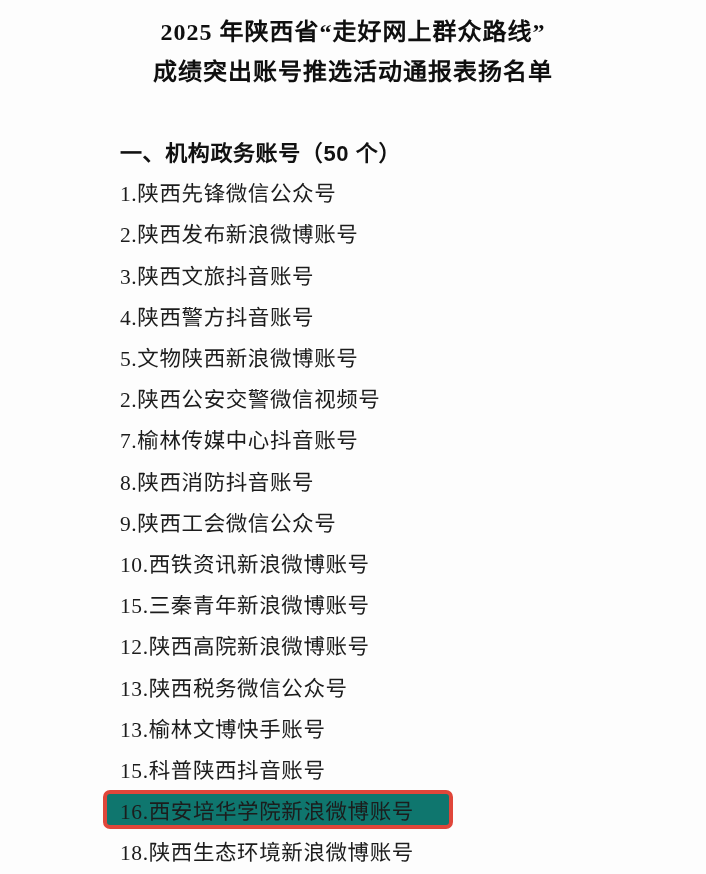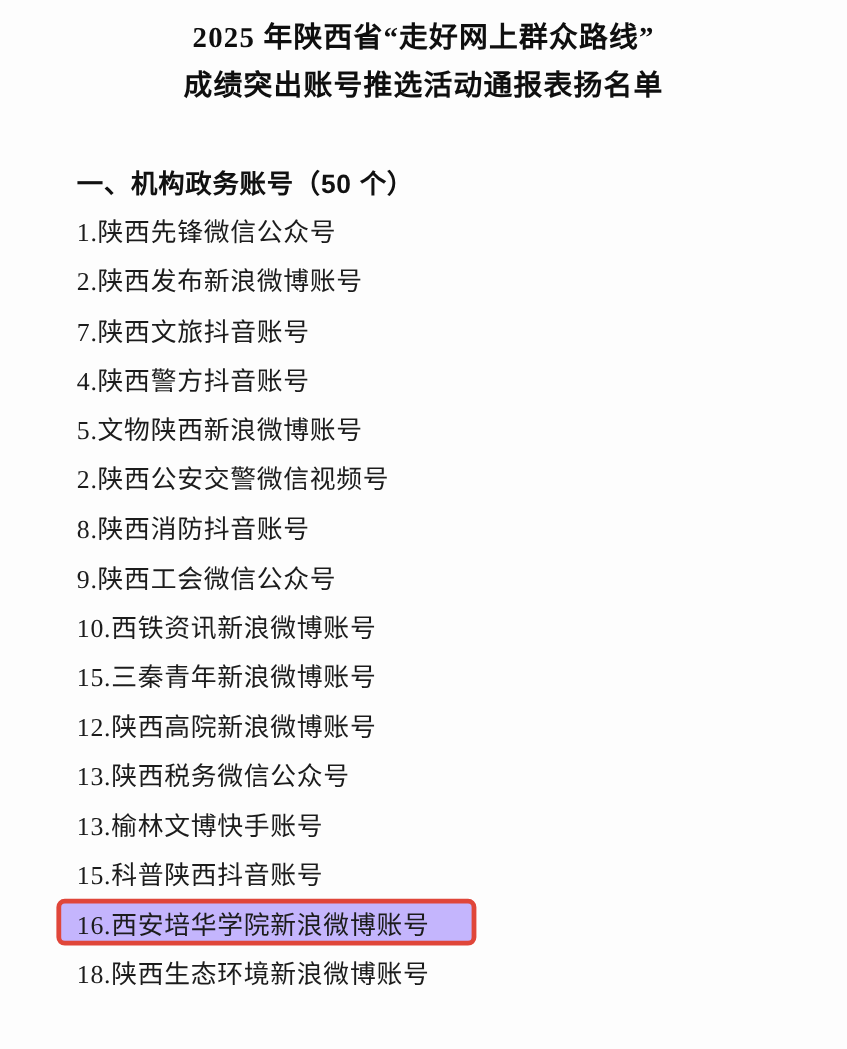--- a/index.html
+++ b/index.html
@@ -29,21 +29,21 @@
     letter-spacing: 1px;
     color: #0f0f0f;
   }
   .list {
     margin-top: 38px;
   }
   .row {
     height: 41.2px;
     display: flex;
     align-items: center;
-    padding-left: 64px;
+    padding-left: 120px;
     font-size: 21.5px;
     letter-spacing: 0.6px;
     color: #1c1c1c;
     white-space: nowrap;
   }
   .row.heading {
     font-family: "Liberation Sans", "DejaVu Sans", sans-serif;
     font-weight: bold;
     font-size: 22px;
     color: #111;
@@ -51,21 +51,21 @@
   .hl {
     display: inline-flex;
     align-items: center;
     box-sizing: border-box;
     height: 39px;
     width: 350px;
     margin-left: -17px;
     padding-left: 13px;
     border: 4px solid #e0463a;
     border-radius: 7px;
-    background: #c4b5fd;
+    background: #0f766e;
   }
 </style>
 </head>
 <body>
 
 <div class="page">
 
   <header class="title">
     <div>2025 年陕西省“走好网上群众路线”</div>
     <div>成绩突出账号推选活动通报表扬名单</div>
@@ -74,30 +74,33 @@
   <section class="list">
     <div class="row heading">一、机构政务账号（50 个）</div>
 
     <div class="row">
         <span>1.陕西先锋微信公众号</span>
       </div>
     <div class="row">
         <span>2.陕西发布新浪微博账号</span>
       </div>
     <div class="row">
-        <span>7.陕西文旅抖音账号</span>
+        <span>3.陕西文旅抖音账号</span>
       </div>
     <div class="row">
         <span>4.陕西警方抖音账号</span>
       </div>
     <div class="row">
         <span>5.文物陕西新浪微博账号</span>
       </div>
     <div class="row">
         <span>2.陕西公安交警微信视频号</span>
+      </div>
+    <div class="row">
+        <span>7.榆林传媒中心抖音账号</span>
       </div>
     <div class="row">
         <span>8.陕西消防抖音账号</span>
       </div>
     <div class="row">
         <span>9.陕西工会微信公众号</span>
       </div>
     <div class="row">
         <span>10.西铁资讯新浪微博账号</span>
       </div>

